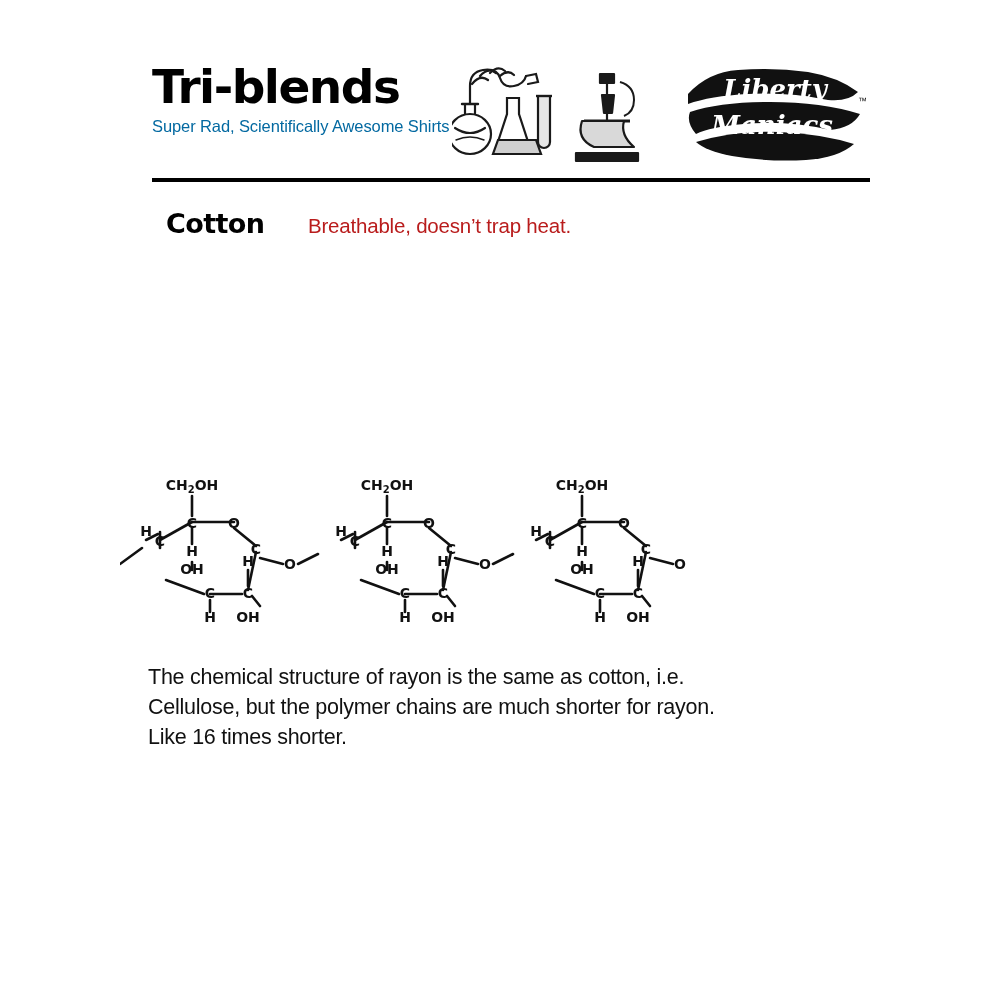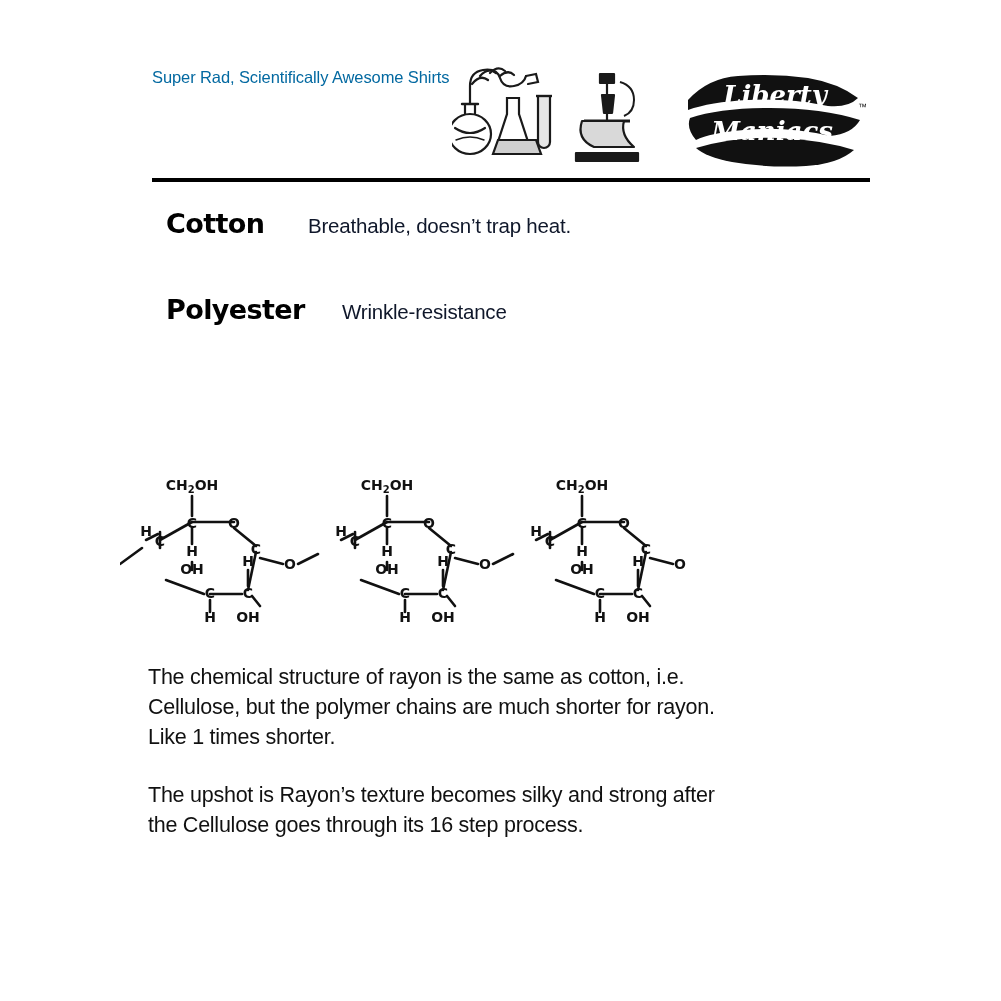--- a/index.html
+++ b/index.html
@@ -58,21 +58,21 @@
   .lab-icons {
     position: absolute;
     left: 300px;
     top: -4px;
     width: 190px;
     height: 108px;
   }
   .brand-logo {
     position: absolute;
     left: 528px;
-    top: 8px;
+    top: 2px;
     width: 190px;
     height: 102px;
   }
 
   .rule {
     position: absolute;
     left: 152px;
     top: 178px;
     width: 718px;
     height: 4px;
@@ -102,21 +102,21 @@
     text-align: right;
   }
   .fiber-row.r1 .fiber-name { left: 14px; }
   .fiber-row.r2 .fiber-name { left: 14px; }
   .fiber-row.r3 .fiber-name { left: 14px; }
 
   .fiber-desc {
     position: absolute;
     font-family: "Liberation Sans", sans-serif;
     font-size: 20.5px;
-    color: #0f172a;
+    color: #b91c1c;
     top: 12px;
     letter-spacing: -0.2px;
   }
   .fiber-row.r1 .fiber-desc { left: 156px; }
   .fiber-row.r2 .fiber-desc { left: 190px; }
   .fiber-row.r3 .fiber-desc { left: 154px; }
 
   
   .molecule {
     position: absolute;
@@ -143,20 +143,21 @@
   }
 </style>
 </head>
 <body>
 
 <div class="page">
 
   <div class="header">
 
     <div class="title-block">
+      <div class="main-title">Tri-blends</div>
       <div class="subtitle">Super Rad, Scientifically Awesome Shirts</div>
     </div>
 
     <div class="lab-icons">
       <svg width="190" height="108" viewBox="0 0 190 108" xmlns="http://www.w3.org/2000/svg">
         <g fill="none" stroke="#1a1a1a" stroke-width="2.2" stroke-linecap="round">
 
           <path d="M18 46 L18 28 Q18 14 31 12 Q45 10 48 20 Q51 30 62 28 Q72 26 74 18"></path>
           <path d="M20 26 q8 -10 16 -4 M28 18 q8 -9 16 -3 M38 15 q8 -8 15 -2 M48 18 q8 -7 14 -1"></path>
           <path d="M74 18 L84 16 L86 24 L76 26"></path>
@@ -205,24 +206,20 @@
       </svg>
     </div>
   </div>
 
   <div class="rule"></div>
 
   <div class="fibers">
     <div class="fiber-row r1">
       <div class="fiber-name">Cotton</div>
       <div class="fiber-desc">Breathable, doesn’t trap heat.</div>
-    </div>
-    <div class="fiber-row r2">
-      <div class="fiber-name">Polyester</div>
-      <div class="fiber-desc">Wrinkle-resistance</div>
     </div>
   </div>
 
   <div class="molecule">
     <svg width="620" height="190" viewBox="0 0 620 190" xmlns="http://www.w3.org/2000/svg">
       <defs>
         <g id="glucose">
 
           <g stroke="#111" stroke-width="2.6" fill="none" stroke-linecap="round">
             <path d="M30 70 L62 52"></path>
@@ -279,17 +276,16 @@
       </g>
       <g font-family="DejaVu Sans, sans-serif" font-weight="bold" font-size="14" fill="#111" text-anchor="middle">
         <text x="170" y="107">O</text>
         <text x="365" y="107">O</text>
         <text x="560" y="107">O</text>
       </g>
     </svg>
   </div>
 
   <div class="body-text">
-    <p class="para">The chemical structure of rayon is the same as cotton, i.e. Cellulose, but the polymer chains are much shorter for rayon. Like 1 times shorter.</p>
-    <p class="para">The upshot is Rayon’s texture becomes silky and strong after the Cellulose goes through its 16 step process.</p>
+    <p class="para">The chemical structure of rayon is the same as cotton, i.e. Cellulose, but the polymer chains are much shorter for rayon. Like 16 times shorter.</p>
   </div>
 
 </div>
 
 </body></html>

